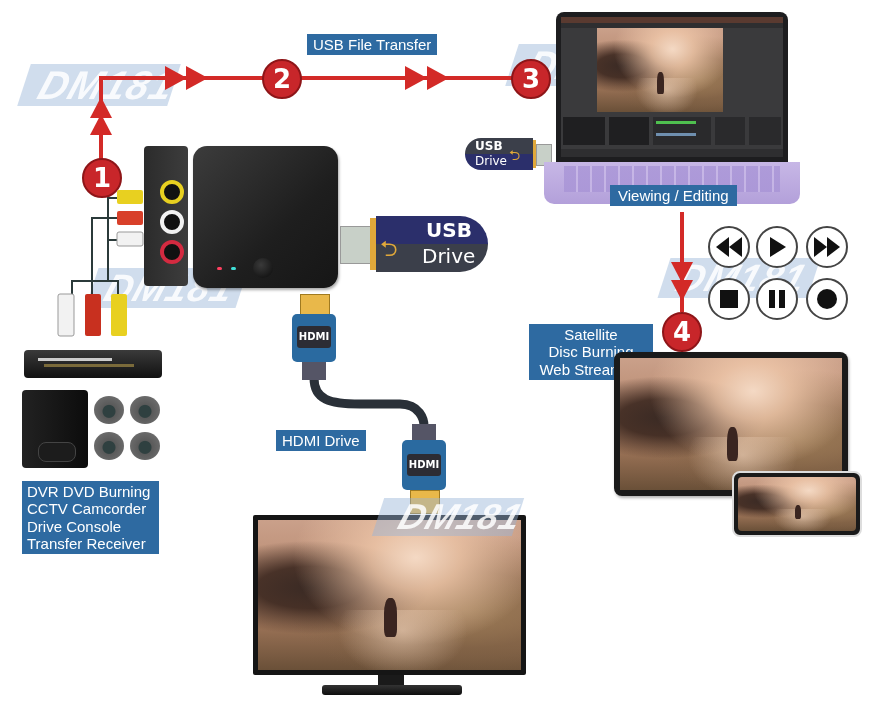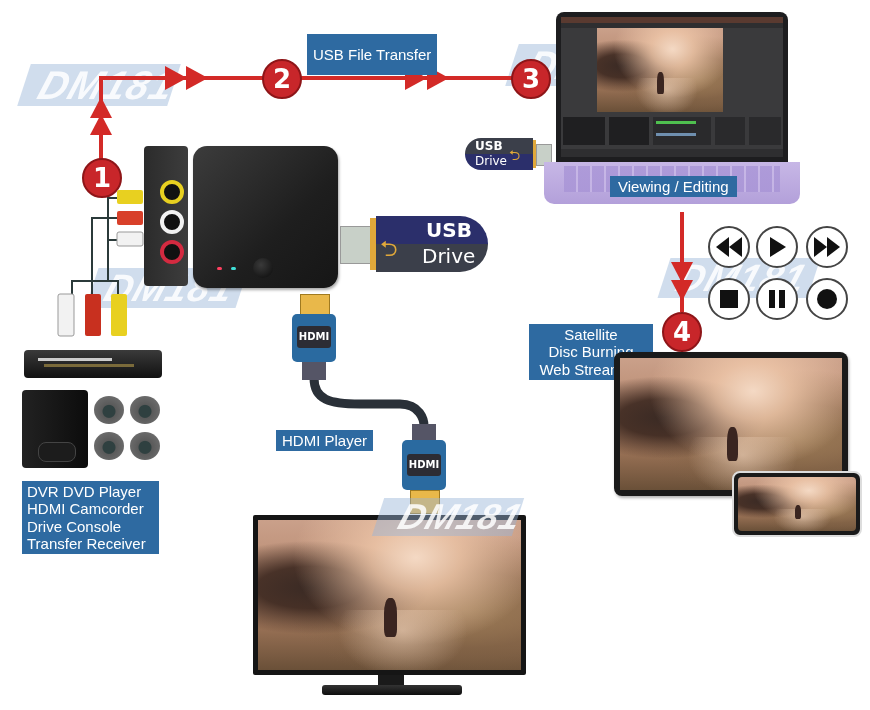--- a/index.html
+++ b/index.html
@@ -55,21 +55,21 @@
     <polygon points="671,262 693,262 682,283" stroke="none"></polygon>
     <polygon points="671,280 693,280 682,301" stroke="none"></polygon>
   </g>
 </svg>
 
 <div class="step-badge" style="left:82px;top:158px;">1</div>
 <div class="step-badge" style="left:262px;top:59px;">2</div>
 <div class="step-badge" style="left:511px;top:59px;">3</div>
 <div class="step-badge" style="left:662px;top:312px;">4</div>
 
-<div class="label-box" style="left:307px;top:34px;padding:12px 6px;font-size:15px;">USB File Transfer</div>
+<div class="label-box" style="left:307px;top:34px;padding:2px 6px;font-size:15px;">USB File Transfer</div>
 
 <div class="abs" style="left:144px;top:146px;width:44px;height:140px;background:linear-gradient(90deg,#2b2b2b,#3d3d3d);border-radius:4px;">
   <div class="abs" style="left:16px;top:34px;width:16px;height:16px;border-radius:50%;background:#111;border:4px solid #e8d020;"></div>
   <div class="abs" style="left:16px;top:64px;width:16px;height:16px;border-radius:50%;background:#111;border:4px solid #f2f2f2;"></div>
   <div class="abs" style="left:16px;top:94px;width:16px;height:16px;border-radius:50%;background:#111;border:4px solid #d32a40;"></div>
 </div>
 
 <div class="abs" style="left:193px;top:146px;width:145px;height:142px;background:linear-gradient(135deg,#3c3c3c 0%,#1e1e1e 60%,#161616 100%);border-radius:14px;box-shadow:1px 2px 3px rgba(0,0,0,0.35);">
   <div class="abs" style="left:24px;top:121px;width:5px;height:3px;background:#ff4060;border-radius:2px;"></div>
   <div class="abs" style="left:38px;top:121px;width:5px;height:3px;background:#40e0d8;border-radius:2px;"></div>
@@ -134,21 +134,21 @@
         <div class="abs" style="left:3px;top:16px;width:40px;height:3px;background:#6f8faf;"></div>
       </div>
       <div class="abs" style="left:154px;top:100px;width:30px;height:28px;background:#2a2a2c;"></div>
       <div class="abs" style="left:188px;top:100px;width:32px;height:28px;background:#2a2a2c;"></div>
       <div class="abs" style="left:0;top:132px;width:100%;height:8px;background:#2e2e30;"></div>
     </div>
   </div>
   <div class="abs" style="left:-12px;top:150px;width:256px;height:42px;background:linear-gradient(180deg,#c7b7e6,#b3a0da);border-radius:0 0 10px 10px;">
     <div class="abs" style="left:20px;top:4px;width:216px;height:26px;background:repeating-linear-gradient(90deg,#a894d6 0 12px,#c7b7e6 12px 14px);opacity:0.8;"></div>
   </div>
-  <div class="label-box" style="left:54px;top:164px;padding:2px 8px;font-size:15px;">Viewing / Editing</div>
+  <div class="label-box" style="left:54px;top:173px;padding:2px 8px;font-size:15px;">Viewing / Editing</div>
 </div>
 
 <div class="ctrl-btn" style="left:708px;top:226px;">
   <svg width="26" height="20" viewBox="0 0 26 20">
       <polygon points="13,0 13,20 0,10" fill="#111"></polygon>
       <polygon points="26,0 26,20 13,10" fill="#111"></polygon>
     </svg>
 </div>
 <div class="ctrl-btn" style="left:756px;top:226px;">
   <svg width="18" height="20" viewBox="0 0 18 20">
@@ -204,39 +204,39 @@
 </div>
 <div class="abs" style="left:22px;top:390px;width:66px;height:78px;background:linear-gradient(90deg,#222,#0c0c0c);border-radius:4px;">
   <div class="abs" style="left:16px;top:52px;width:36px;height:18px;background:#1c1c1c;border:1px solid #444;border-radius:8px;"></div>
 </div>
 <div class="abs" style="left:94px;top:396px;width:30px;height:28px;border-radius:50%;background:radial-gradient(circle at 50% 55%,#2f4040 0 6px,#5a5a5a 7px,#777 100%);"></div>
 <div class="abs" style="left:130px;top:396px;width:30px;height:28px;border-radius:50%;background:radial-gradient(circle at 50% 55%,#2f4040 0 6px,#5a5a5a 7px,#777 100%);"></div>
 <div class="abs" style="left:94px;top:432px;width:30px;height:28px;border-radius:50%;background:radial-gradient(circle at 50% 55%,#2f4040 0 6px,#5a5a5a 7px,#777 100%);"></div>
 <div class="abs" style="left:130px;top:432px;width:30px;height:28px;border-radius:50%;background:radial-gradient(circle at 50% 55%,#2f4040 0 6px,#5a5a5a 7px,#777 100%);"></div>
 
 <div class="label-box" style="left:22px;top:481px;width:137px;padding:2px 5px;font-size:15px;box-sizing:border-box;">
-  <div>DVR DVD Player</div>
-  <div>HDMI Camcorder</div>
+  <div>DVR DVD Burning</div>
+  <div>CCTV Camcorder</div>
   <div>Drive Console</div>
   <div>Transfer Receiver</div>
 </div>
 
 <svg class="abs" style="left:0;top:0;" width="870" height="710" viewBox="0 0 870 710">
   <path d="M314,378 C314,400 330,404 360,404 L400,404 C420,404 424,420 424,426" fill="none" stroke="#2a3038" stroke-width="9"></path>
 </svg>
 
 <div class="abs" style="left:292px;top:294px;width:44px;height:90px;">
   <div class="abs" style="left:8px;top:0;width:28px;height:20px;background:#e9b84a;border:1px solid #a07a20;"></div>
   <div class="abs" style="left:0;top:20px;width:44px;height:48px;background:#2a6aa0;border-radius:5px;">
     <div class="abs" style="left:5px;top:12px;width:34px;height:22px;background:#2c2c34;border-radius:3px;color:#fff;font-weight:bold;font-size:10px;text-align:center;line-height:22px;font-family:'DejaVu Sans',sans-serif;">HDMI</div>
   </div>
   <div class="abs" style="left:10px;top:68px;width:24px;height:18px;background:#556;"></div>
 </div>
 
-<div class="label-box" style="left:276px;top:430px;padding:2px 6px;font-size:15px;">HDMI Player</div>
+<div class="label-box" style="left:276px;top:430px;padding:2px 6px;font-size:15px;">HDMI Drive</div>
 
 <div class="abs" style="left:402px;top:424px;width:44px;height:92px;">
   <div class="abs" style="left:10px;top:0;width:24px;height:16px;background:#556;"></div>
   <div class="abs" style="left:0;top:16px;width:44px;height:50px;background:#2a6aa0;border-radius:5px;">
     <div class="abs" style="left:5px;top:14px;width:34px;height:22px;background:#2c2c34;border-radius:3px;color:#fff;font-weight:bold;font-size:10px;text-align:center;line-height:22px;font-family:'DejaVu Sans',sans-serif;">HDMI</div>
   </div>
   <div class="abs" style="left:8px;top:66px;width:28px;height:22px;background:#e9b84a;border:1px solid #a07a20;"></div>
 </div>
 
 <div class="watermark" style="left:378px;top:498px;width:140px;height:38px;z-index:2;">

